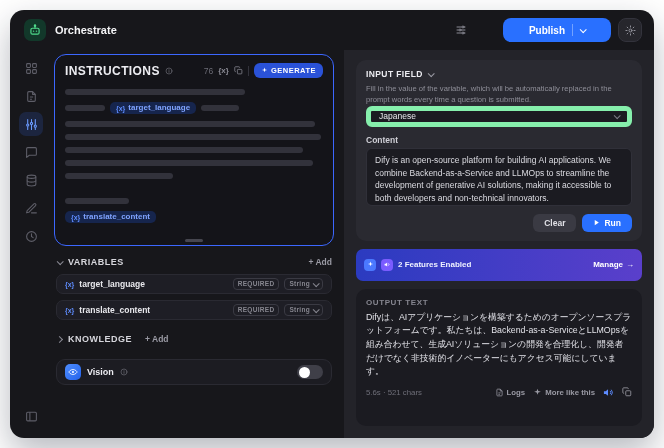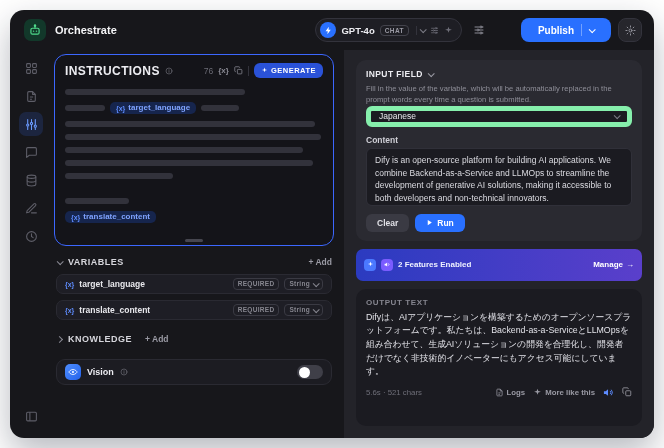--- a/index.html
+++ b/index.html
@@ -26,21 +26,21 @@
                 border:1px solid #43434c; border-radius:4px; padding:1px 4px; }
   .pill-mini { display:flex; align-items:center; gap:5px; color:#7c7c86; padding-left:3px;
                border-left:1px solid #33333c; margin-left:2px; }
   .chev { width:5px; height:5px; border-right:1.4px solid currentColor; border-bottom:1.4px solid currentColor;
           display:inline-block; transform:rotate(45deg) translateY(-1px); }
   .chev-r { transform:rotate(-45deg); }
   .icon-btn { width:22px; height:22px; border-radius:7px; background:transparent; border:none; color:#8a8a94;
               display:flex; align-items:center; justify-content:center; cursor:pointer; }
   .head-right { display:flex; align-items:center; gap:7px; margin-left:22px; }
   .publish-btn { display:flex; align-items:center; gap:7px; background:var(--accent,#2970ff); color:#fff;
-                 border:none; border-radius:8px; height:24px; padding:0 17px; font-size:10px; font-weight:700;
+                 border:none; border-radius:8px; height:24px; padding:0 26px; font-size:10px; font-weight:700;
                  cursor:pointer; font-family:inherit; }
   .pub-div { width:1px; height:12px; background:rgba(255,255,255,.35); }
   .gear-btn { width:24px; height:24px; border-radius:8px; background:#26262c; border:1px solid #33333c;
               color:#9a9aa4; display:flex; align-items:center; justify-content:center; cursor:pointer; }
 
   
   .content { flex:1; display:flex; min-height:0; }
 
   .rail { width:42px; flex:none; display:flex; flex-direction:column; align-items:center; padding:6px 0 10px; gap:4px; }
   .rail-btn { width:24px; height:24px; border-radius:7px; display:flex; align-items:center; justify-content:center;
@@ -107,21 +107,21 @@
   .if-title-row { display:flex; align-items:center; gap:5px; cursor:pointer; }
   .if-title { font-size:8.5px; font-weight:700; letter-spacing:.4px; color:#ececf1; }
   .if-desc { font-size:7.6px; line-height:1.5; color:#8f8f99; margin-top:4px; }
   .fld-label { font-size:8.5px; font-weight:600; color:#cfcfd6; margin:8px 0 3px; }
   .select { display:flex; align-items:center; background:#1b1b21; border:5px solid #86efac; border-radius:6px;
             height:21px; padding:0 8px; font-size:8.5px; color:#e8e8ec; cursor:pointer; }
   .select .chev { margin-left:auto; color:#7c7c86; }
   .textarea { display:block; width:100%; height:58px; resize:none; background:#1b1b21; border:1px solid #303039;
               border-radius:6px; color:#dcdce2; font-size:8.5px; line-height:1.5; padding:5px 8px;
               font-family:"Liberation Sans", sans-serif; outline:none; }
-  .btn-row { display:flex; gap:6px; margin-top:8px; }
+  .btn-row { display:flex; justify-content:flex-end; gap:6px; margin-top:8px; }
   .clear-btn { background:#3a3a43; color:#e0e0e6; border:none; border-radius:6px; font-size:8.5px; font-weight:600;
                padding:4px 11px; cursor:pointer; font-family:inherit; }
   .run-btn { background:var(--accent,#2970ff); color:#fff; border:none; border-radius:6px; font-size:8.5px; font-weight:600;
              padding:4px 11px; display:flex; align-items:center; gap:4px; cursor:pointer; font-family:inherit; }
 
   .features-bar { margin-top:8px; height:20px; flex:none; border-radius:7px;
                   background:linear-gradient(90deg,#2b3bc0,#5a3fcb); display:flex; align-items:center; gap:5px; padding:16px 8px; }
   .feat-chip { width:12px; height:12px; border-radius:4px; display:flex; align-items:center; justify-content:center; color:#fff; flex:none; }
   .chip-1 { background:#4b79ff; }
   .chip-2 { background:#7a5cff; }
@@ -150,45 +150,20 @@
         <rect x="5" y="9" width="14" height="10" rx="2.5"></rect>
         <circle cx="9.5" cy="14" r="1.2" fill="currentColor" stroke="none"></circle>
         <circle cx="14.5" cy="14" r="1.2" fill="currentColor" stroke="none"></circle>
         <path d="M12 9V6"></path>
           <circle cx="12" cy="4.5" r="1.2"></circle>
       </svg>
     </div>
     <div class="app-title">Orchestrate</div>
 
     <div class="model-group">
-      <div class="model-pill">
-        <span class="model-ic">
-          <svg viewBox="0 0 24 24" width="9" height="9" fill="currentColor">
-              <path d="M13 2L4 14h6l-1 8 9-12h-6z"></path>
-            </svg>
-        </span>
-        <span class="model-name">GPT-4o</span>
-        <span class="mode-badge">CHAT</span>
-        <span class="pill-mini">
-          <span class="chev"></span>
-          <span class="dim-ic">
-            <svg viewBox="0 0 24 24" width="9" height="9" fill="none" stroke="currentColor" stroke-width="2" stroke-linecap="round">
-              <path d="M4 6h9M19 6h1M4 12h3M13 12h7M4 18h9M19 18h1"></path>
-              <circle cx="16" cy="6" r="2"></circle>
-                <circle cx="10" cy="12" r="2"></circle>
-                <circle cx="16" cy="18" r="2"></circle>
-            </svg>
-          </span>
-          <span class="dim-ic">
-            <svg viewBox="0 0 24 24" width="9" height="9" fill="currentColor">
-                <path d="M12 2l2.2 6.2L21 10l-6.8 1.8L12 18l-2.2-6.2L3 10l6.8-1.8z"></path>
-              </svg>
-          </span>
-        </span>
-      </div>
       <button class="icon-btn">
         <svg viewBox="0 0 24 24" width="12" height="12" fill="none" stroke="currentColor" stroke-width="2" stroke-linecap="round">
           <path d="M4 6h9M19 6h1M4 12h3M13 12h7M4 18h9M19 18h1"></path>
           <circle cx="16" cy="6" r="2"></circle>
             <circle cx="10" cy="12" r="2"></circle>
             <circle cx="16" cy="18" r="2"></circle>
         </svg>
       </button>
     </div>
 

